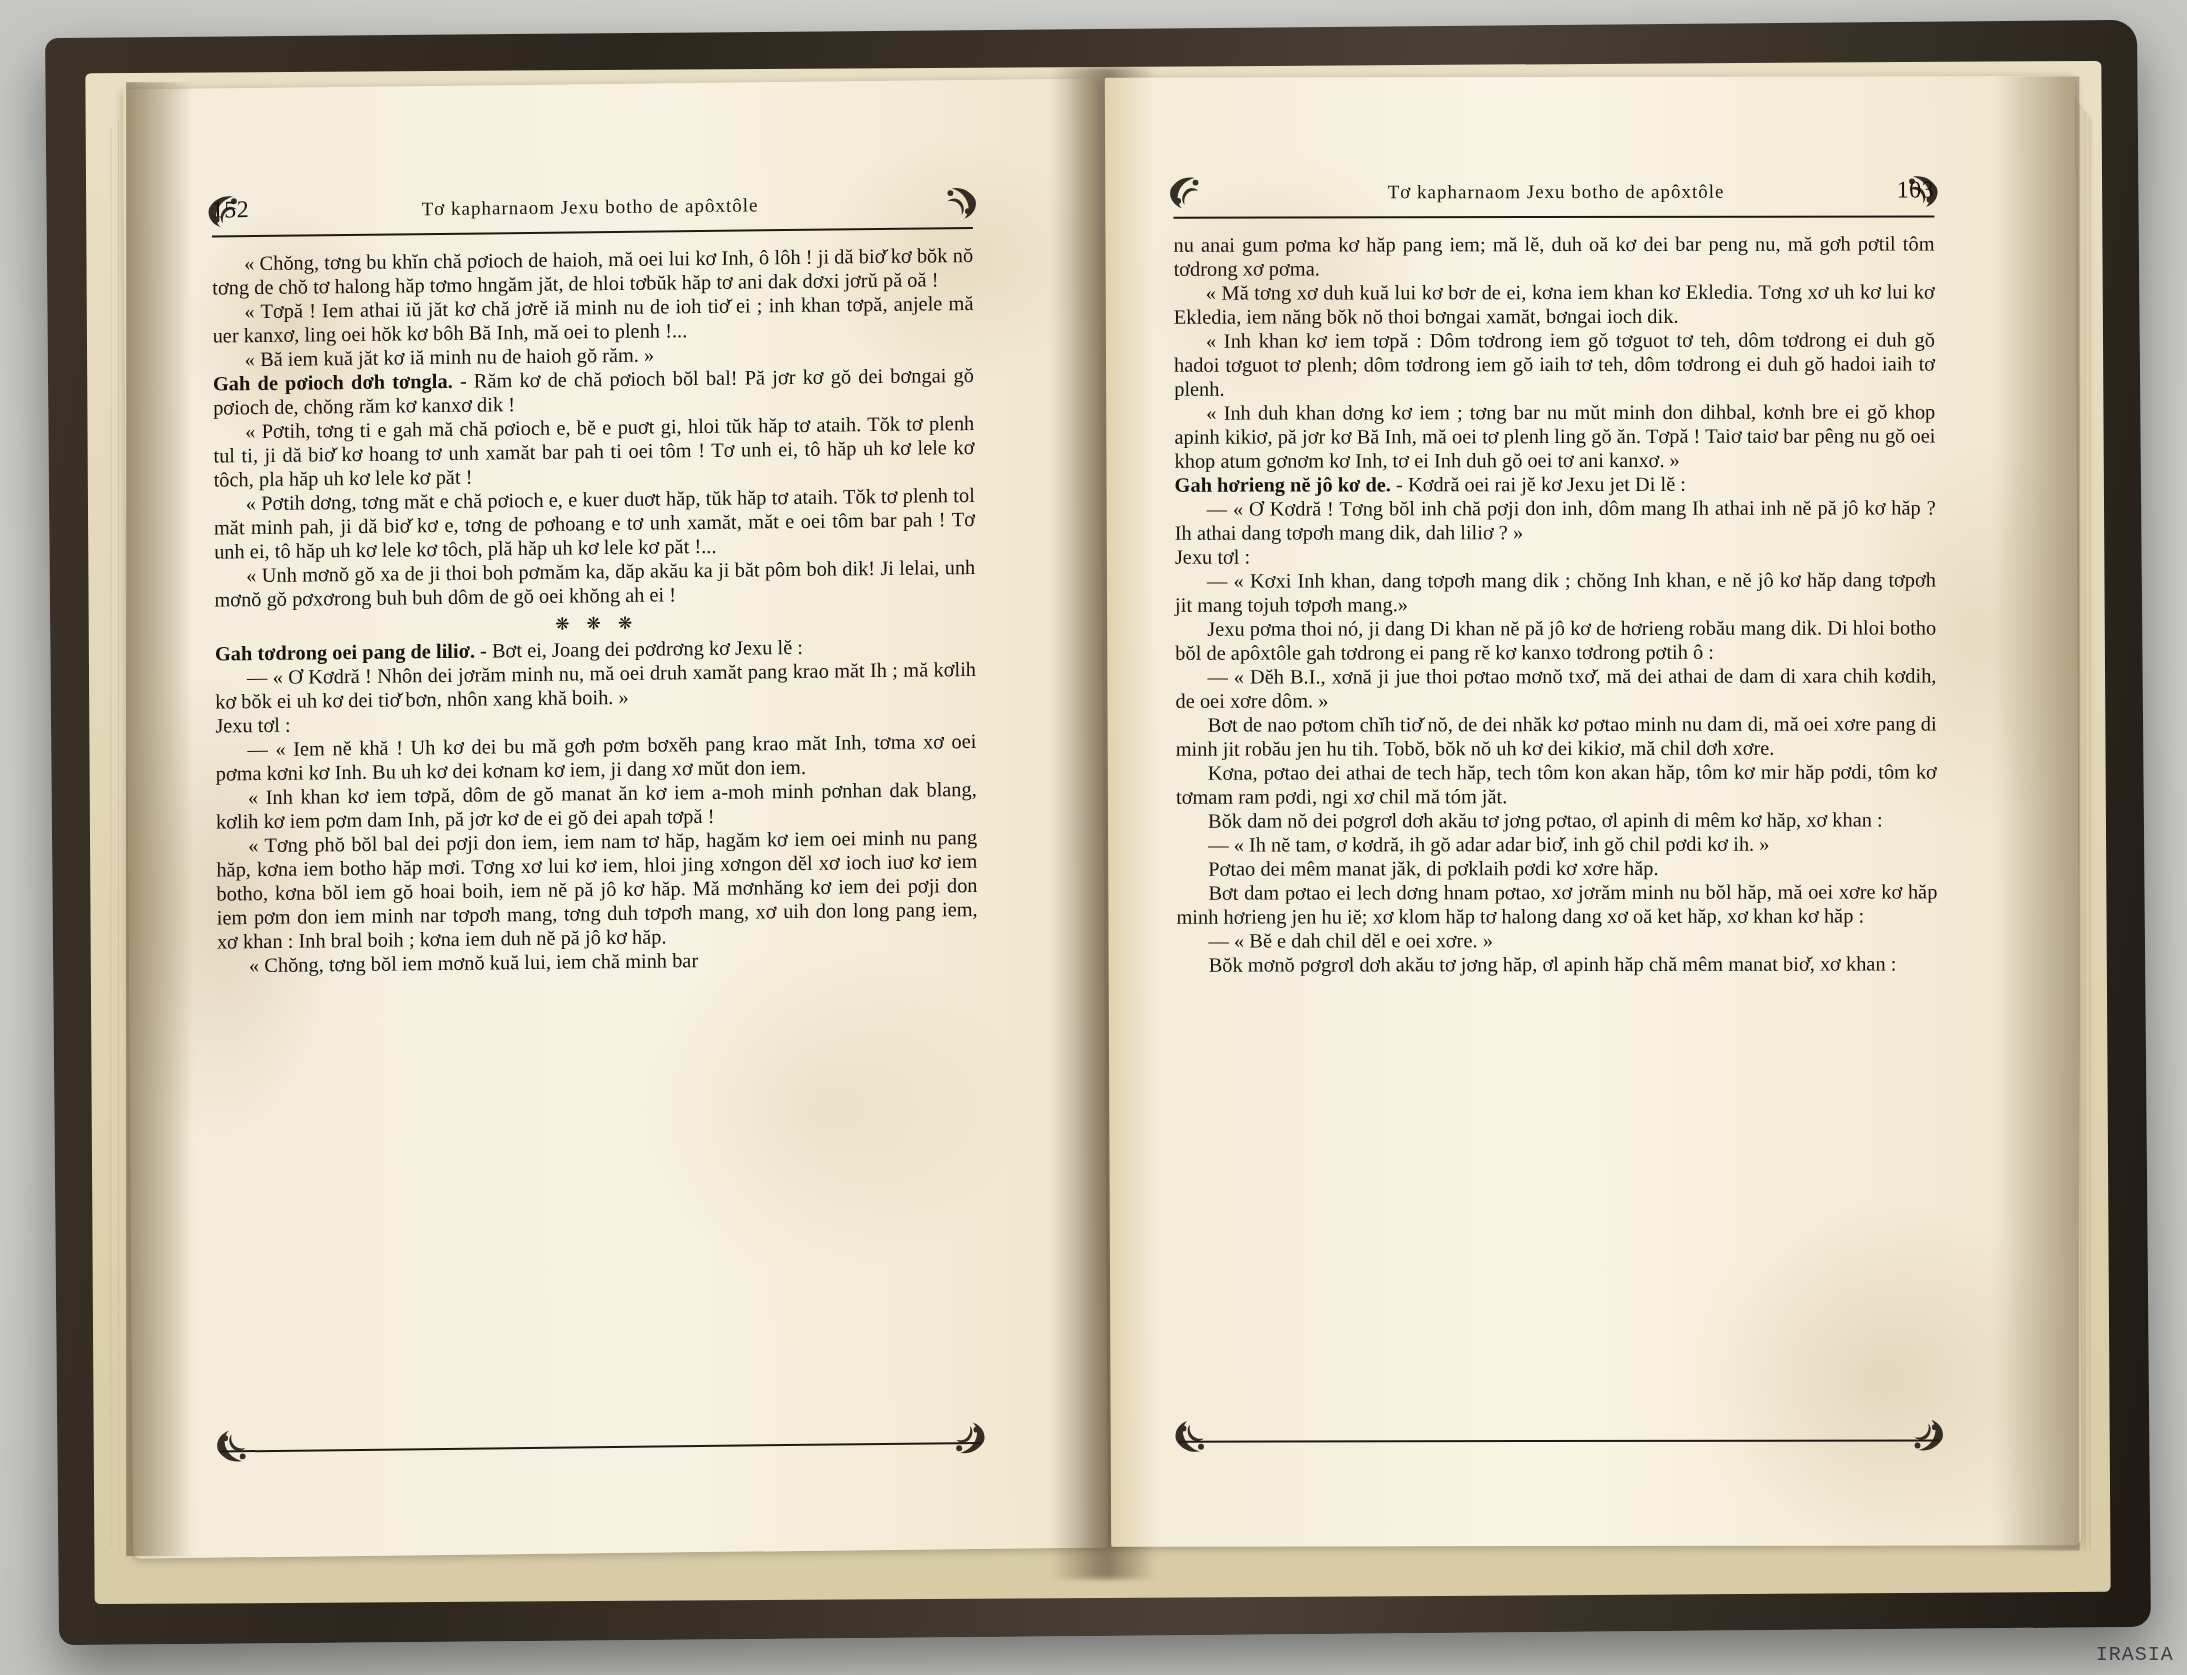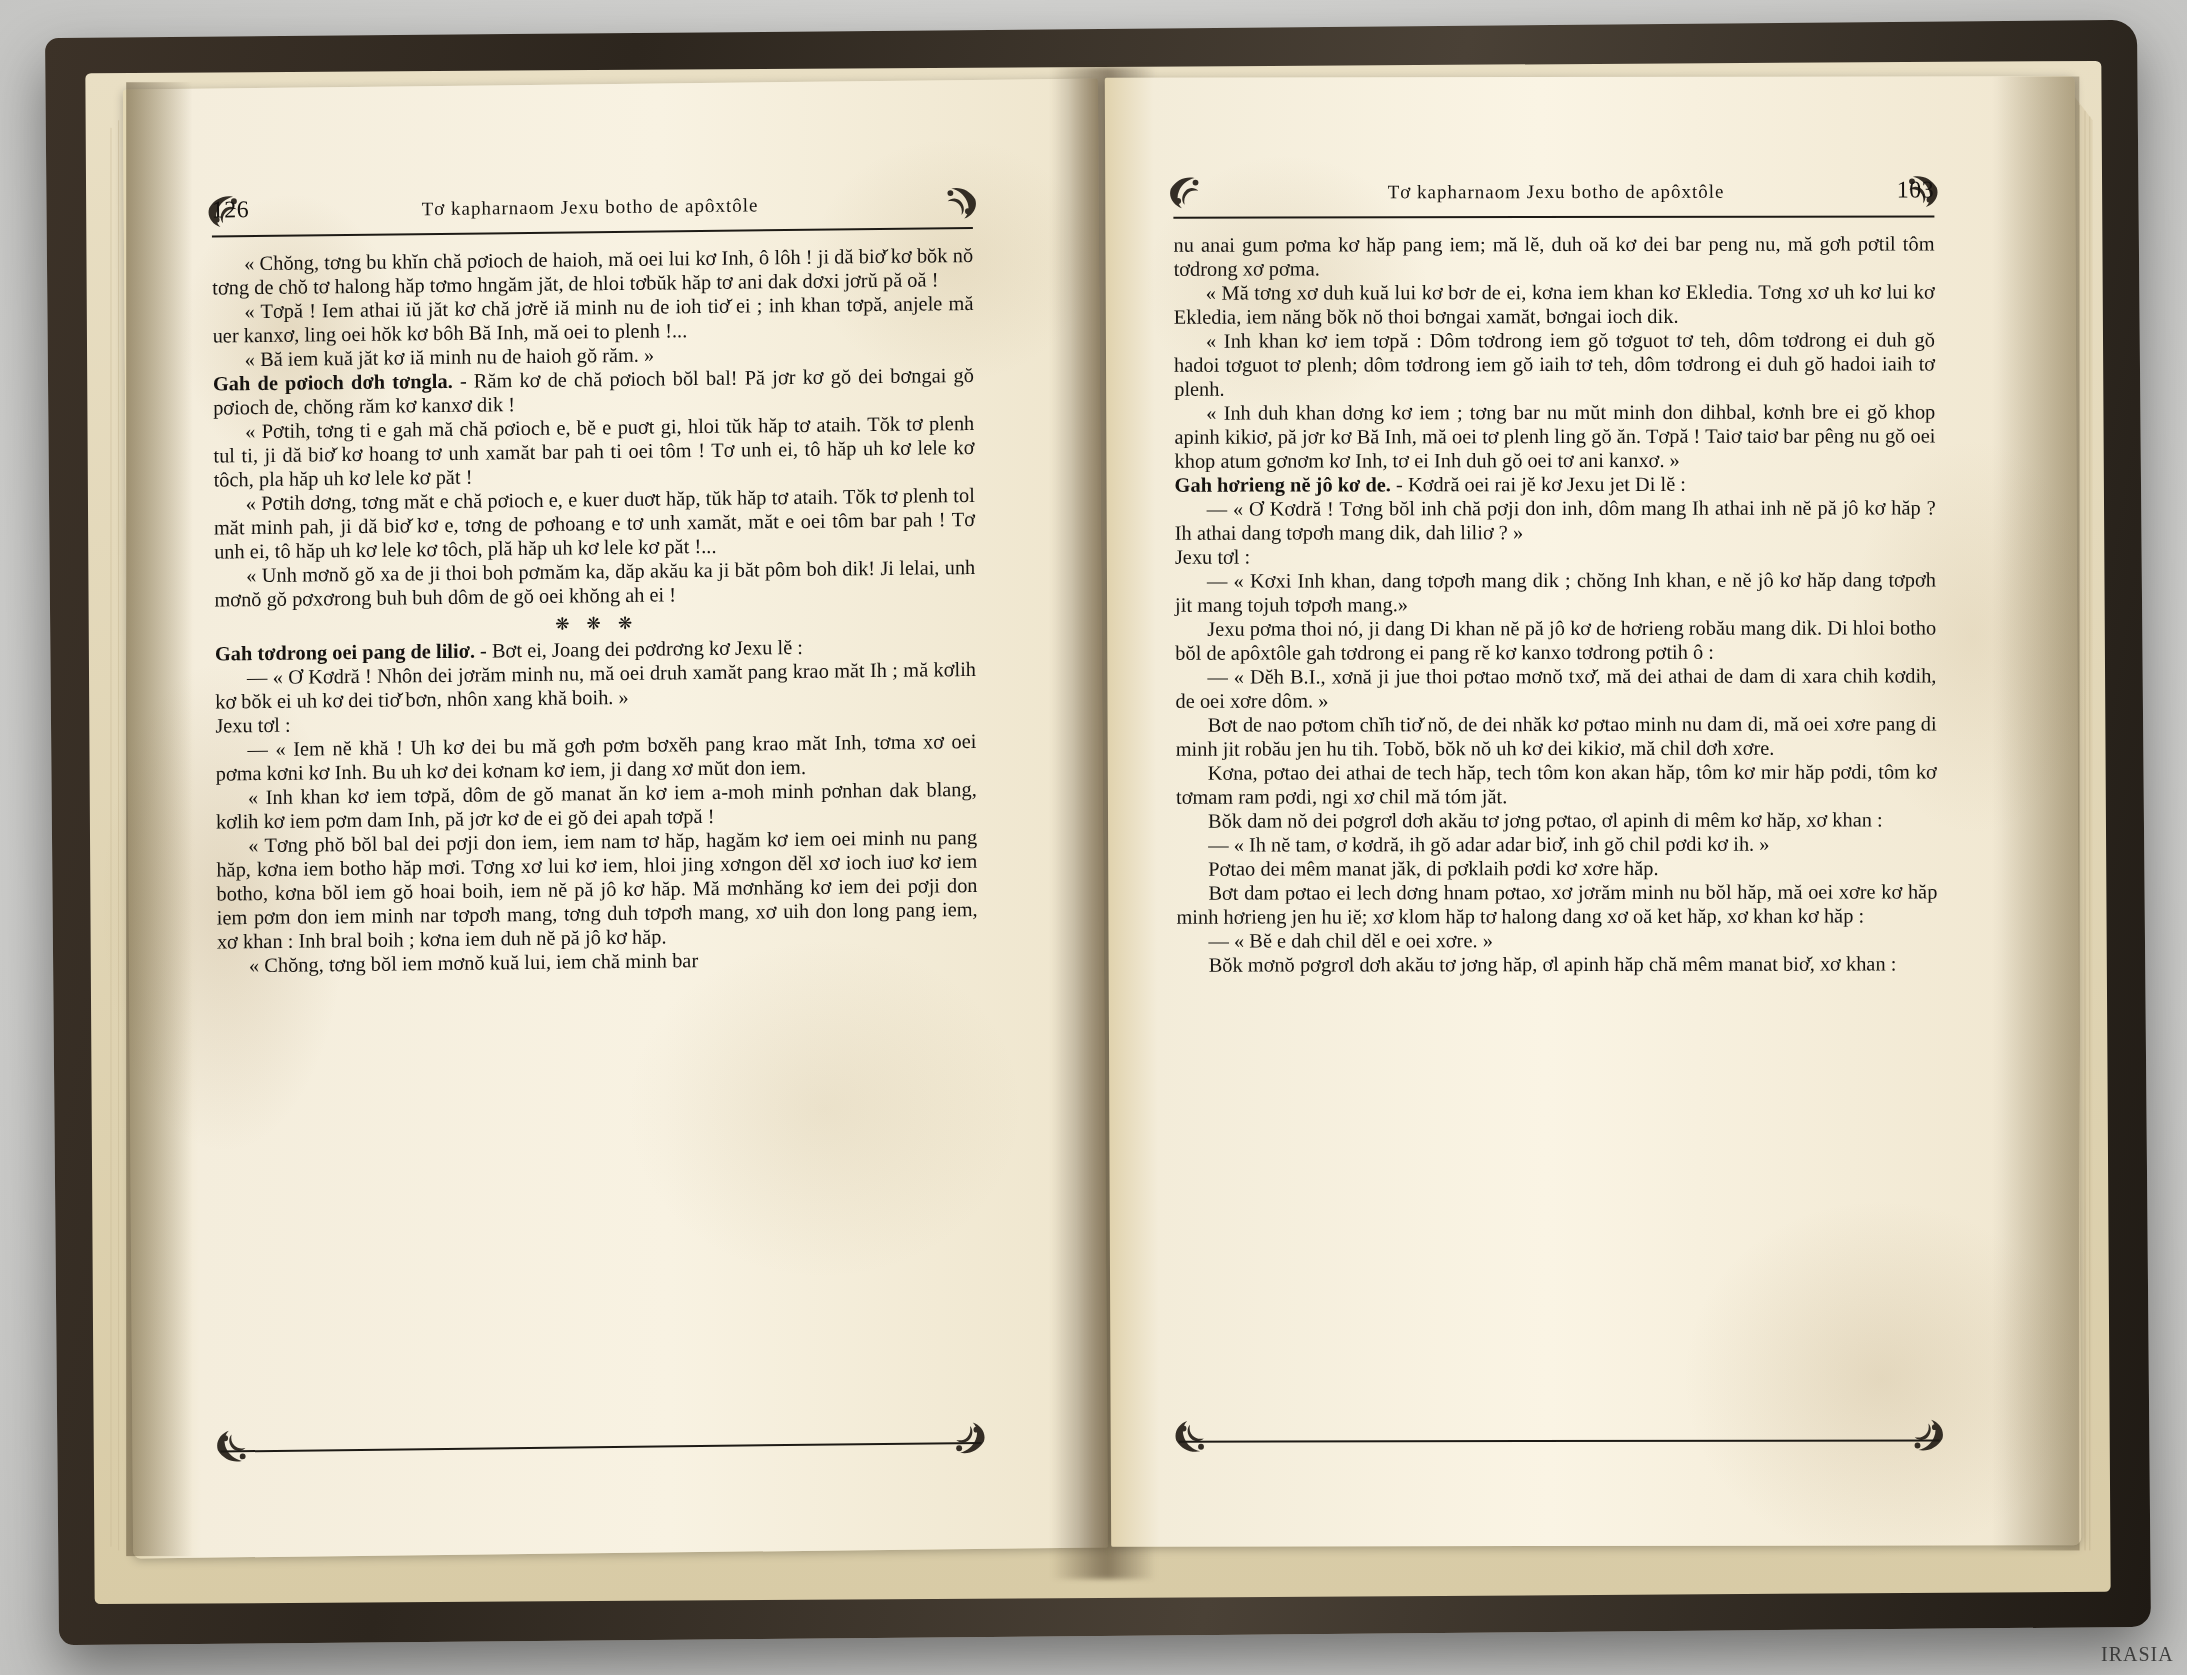--- a/index.html
+++ b/index.html
@@ -19,21 +19,21 @@
     position: absolute;
     inset: 0;
     background:
       radial-gradient(ellipse at 50% 45%, #e2e2e0 0%, #d2d2d0 55%, #c2c2c0 100%);
   }
 
   .watermark {
     position: absolute;
     right: 13.3px;
     bottom: 9.5px;
-    font-family: Liberation Serif, serif;
+    font-family: Liberation Mono, monospace;
     font-size: 20px;
     letter-spacing: 1px;
     color: #2b2b2b;
     opacity: .85;
   }
 
   
   .book {
     position: absolute;
     left: 52px;
@@ -248,21 +248,21 @@
           <svg class="ornament orn-br" viewBox="0 0 48 48">
             <g fill="#241e17" transform="translate(48,48) scale(-1,-1)">
               <path d="M6 20c6-10 16-14 26-12-8 2-14 7-17 14-3 7-2 14 3 19-9-3-15-12-12-21z"></path>
               <circle cx="33" cy="13" r="3.2"></circle>
               <circle cx="14" cy="33" r="3.2"></circle>
               <path d="M22 22c4-4 10-4 14 0-5-1-9 0-12 3-3 3-4 7-3 12-4-4-3-11 1-15z"></path>
             </g>
           </svg>
 
           <div class="header" style="top:3.8px;">
-            <span class="folio">126</span>
+            <span class="folio">152</span>
             <span class="runhead">Tơ kapharnaom Jexu botho de apôxtôle</span>
             <span style="width:42px"></span>
           </div>
           <div class="rule" style="top:42px;"></div>
           <div class="rule" style="bottom:5.7px;"></div>
 
           <div class="body-col" style="top:59px;">
             <p>« Chŏng, tơng bu khĭn chă pơioch de haioh, mă oei lui kơ Inh, ô lôh ! ji dă biơ̆ kơ bŏk nŏ tơng de chŏ tơ halong hăp tơmo hngăm jăt, de hloi tơbŭk hăp tơ ani dak dơxi jơrŭ pă oă !</p>
             <p>« Tơpă ! Iem athai iŭ jăt kơ chă jơrĕ iă minh nu de ioh tiơ̆ ei ; inh khan tơpă, anjele mă uer kanxơ, ling oei hŏk kơ bôh Bă Inh, mă oei to plenh !...</p>
             <p>« Bă iem kuă jăt kơ iă minh nu de haioh gŏ răm. »</p>

